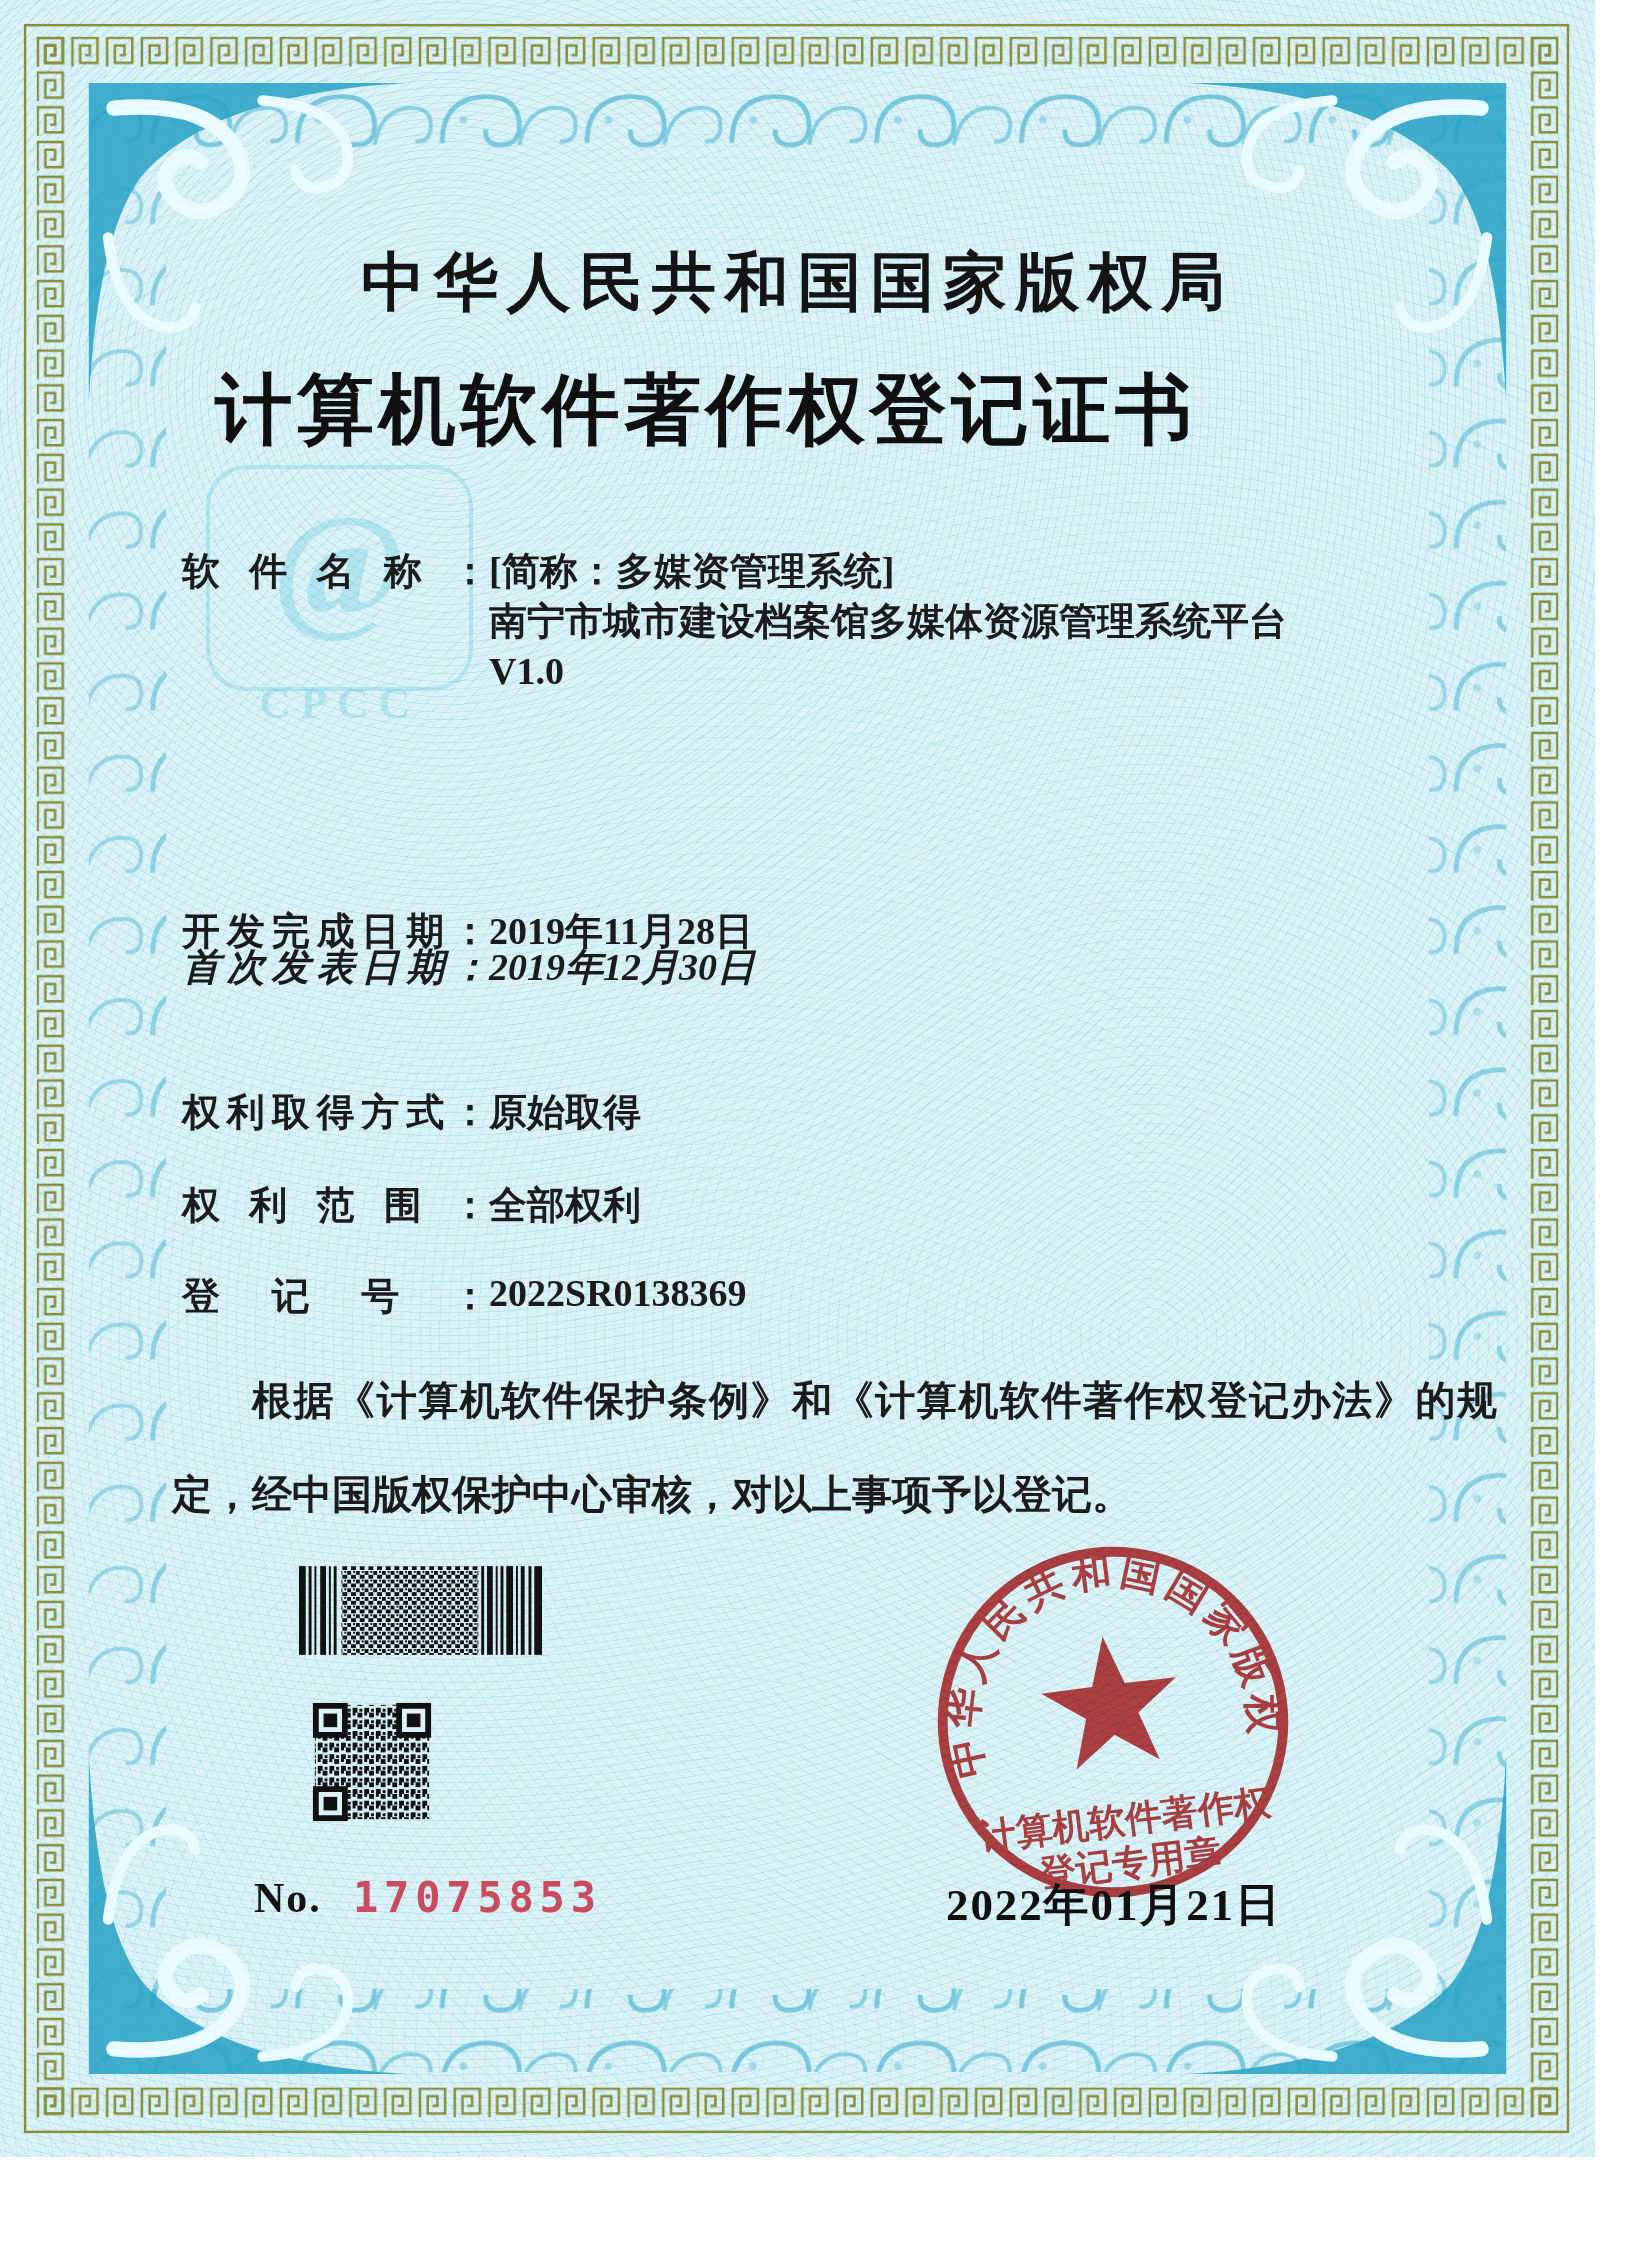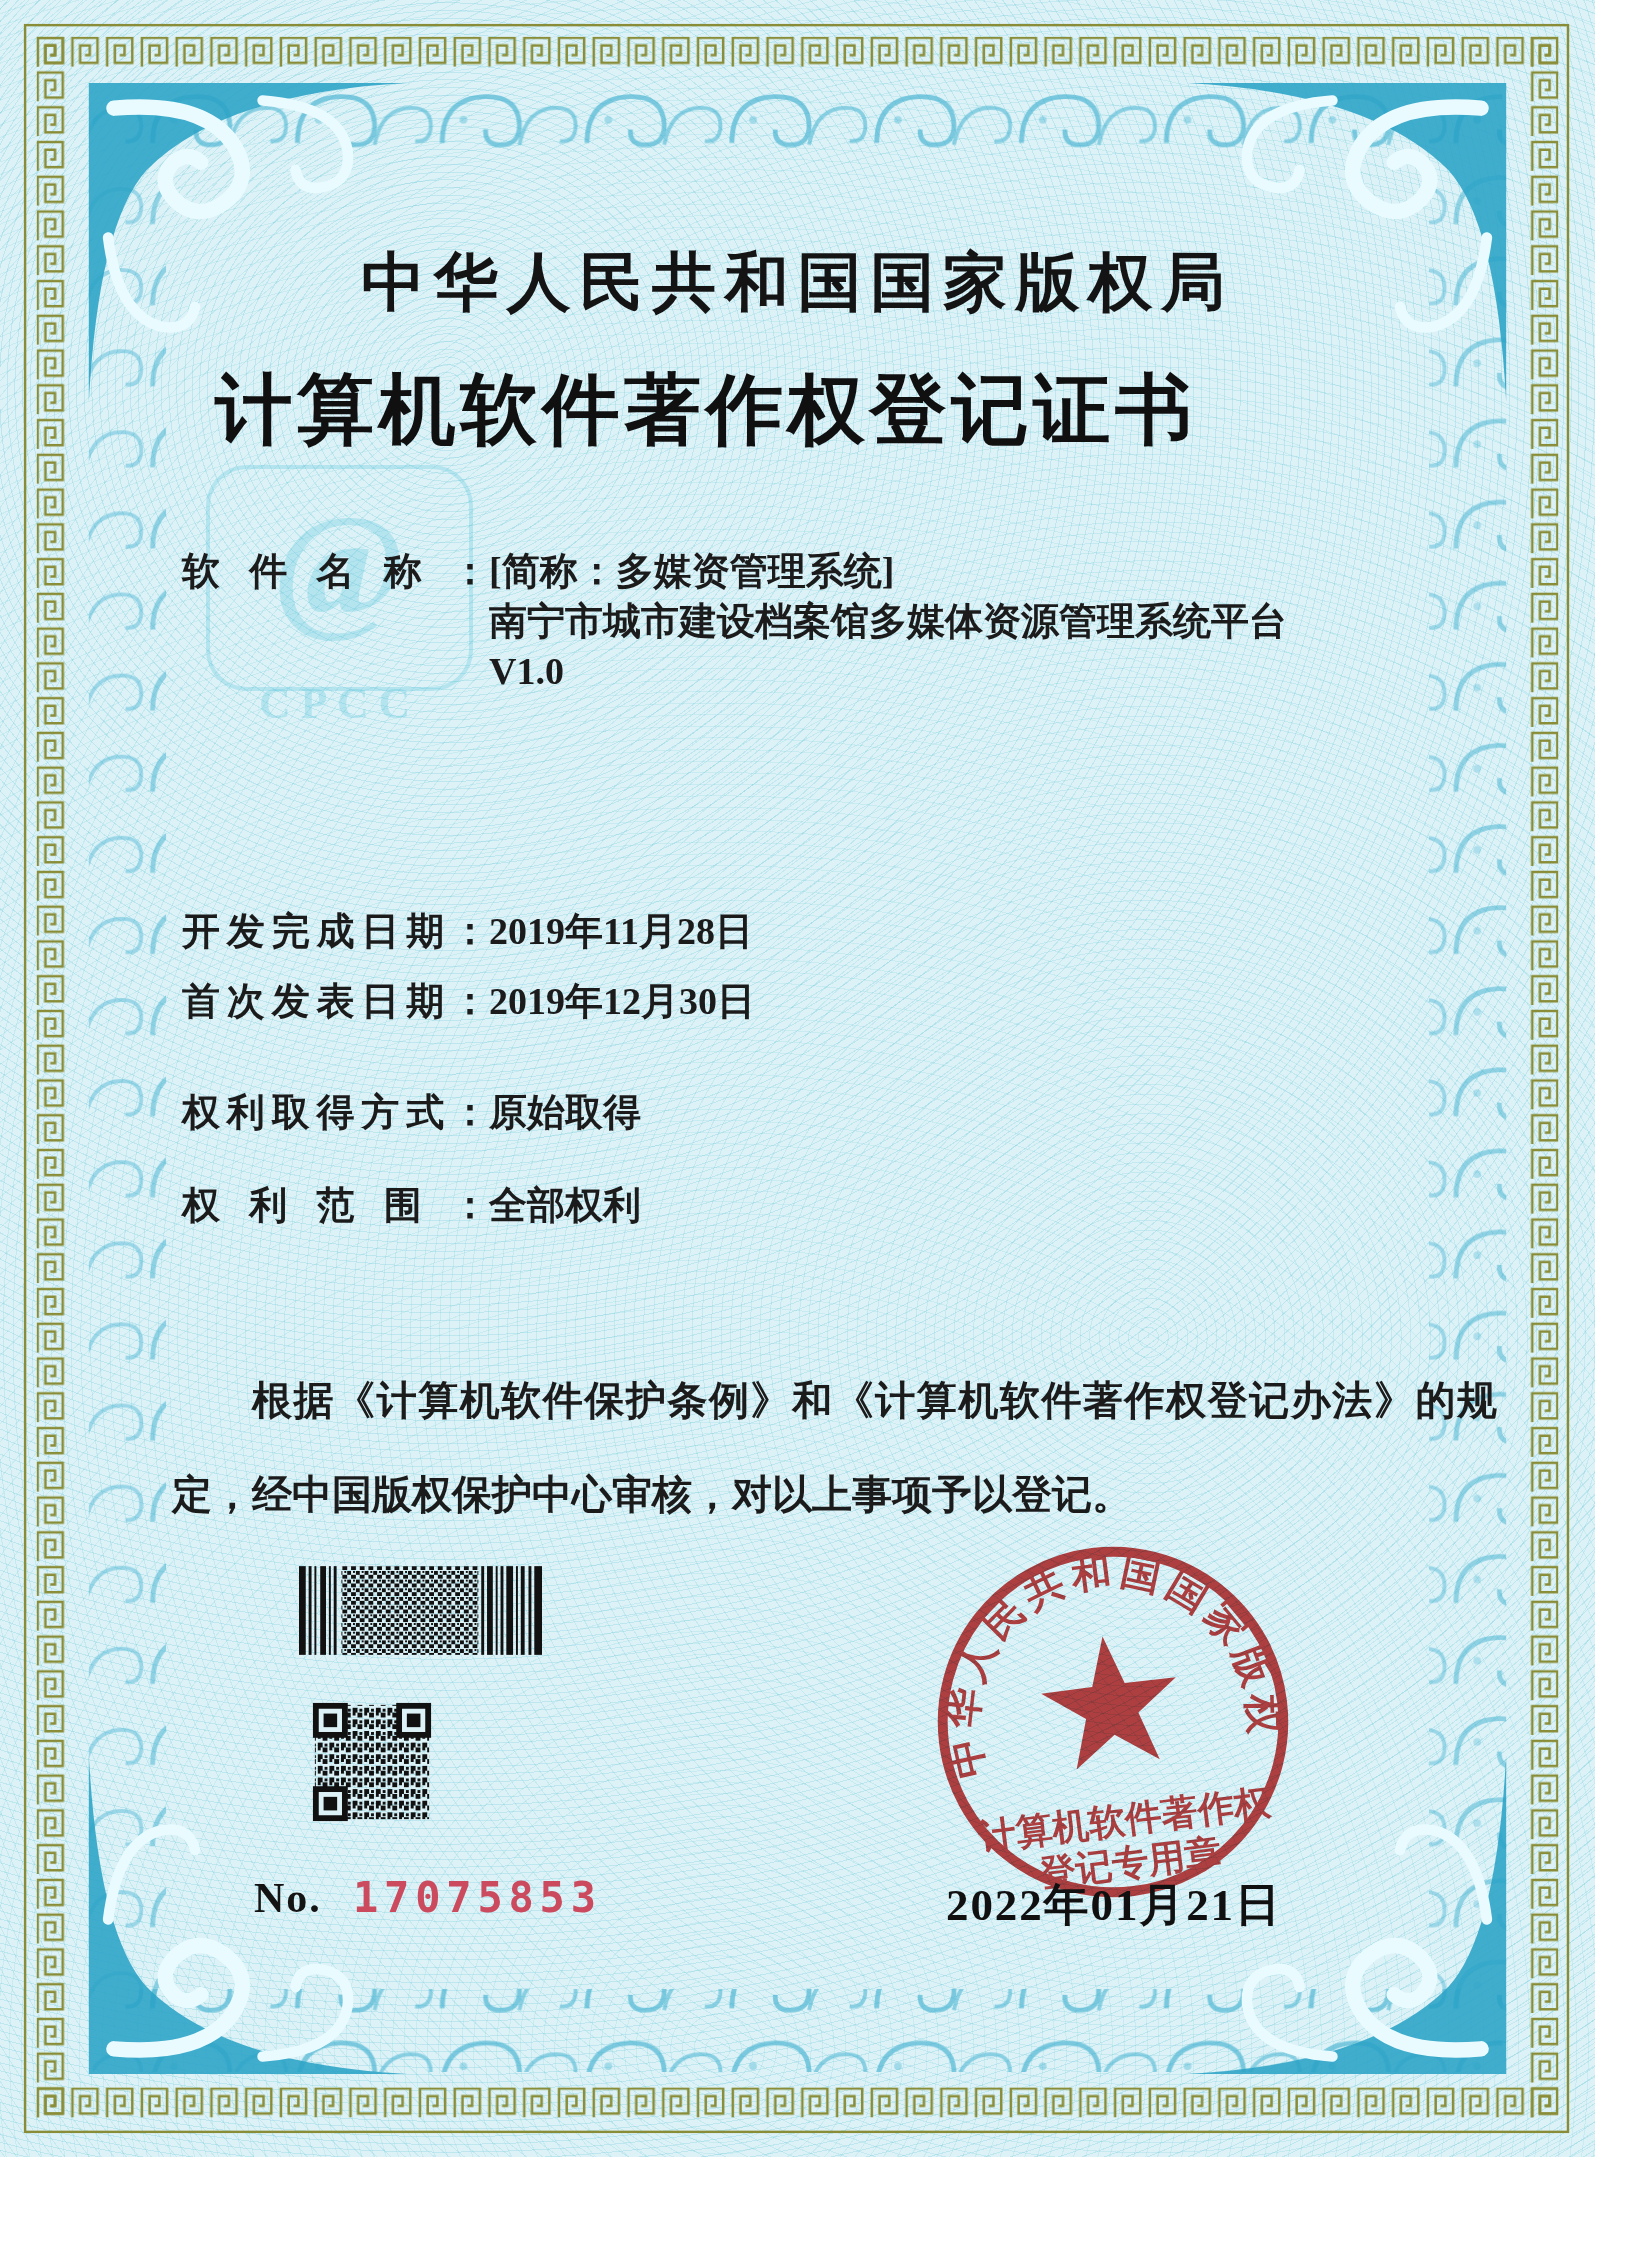--- a/index.html
+++ b/index.html
@@ -24,21 +24,21 @@
   #cert-line .v{margin-left:27px;}
   
   .row{position:absolute;left:182px;font-size:38px;font-weight:700;white-space:nowrap;}
   .row .lbl{display:inline-block;width:307px;text-align:justify;text-align-last:justify;
             -moz-text-align-last:justify;vertical-align:top;}
   .row .val{display:inline-block;vertical-align:top;}
   #row-name{top:546px;}
   #row-name .val div{line-height:50px;}
   #row-holder{top:722px;}
   #row-dev{top:906px;}
-  #row-pub{top:976px;}
+  #row-pub{top:942px;font-style:italic;}
   #row-acq{top:1087px;}
   #row-scope{top:1180px;}
   #row-reg{top:1271px;}
   
   #statement{left:172px;top:1354px;width:1325px;font-size:40px;font-weight:700;
              line-height:94px;text-indent:2em;text-align:justify;}
   
   #barcode{left:299px;top:1566px;}
   #qrcode{left:311px;top:1701px;}
   
@@ -118,20 +118,23 @@
       <span class="lbl">开发完成日期：</span><span class="val">2019年11月28日</span>
     </div>
     <div id="row-pub" class="row">
       <span class="lbl">首次发表日期：</span><span class="val">2019年12月30日</span>
     </div>
     <div id="row-acq" class="row">
       <span class="lbl">权利取得方式：</span><span class="val">原始取得</span>
     </div>
     <div id="row-scope" class="row">
       <span class="lbl">权利范围：</span><span class="val">全部权利</span>
+    </div>
+    <div id="row-reg" class="row">
+      <span class="lbl">登记号：</span><span class="val">2022SR0138369</span>
     </div>
 
     <div id="statement" class="abs">根据《计算机软件保护条例》和《计算机软件著作权登记办法》的规定，经中国版权保护中心审核，对以上事项予以登记。</div>
 
     <svg id="barcode" class="abs" width="243" height="89" viewBox="0 0 252 92" aria-hidden="true">
       <defs>
         <pattern id="bcnoise" width="9" height="9" patternUnits="userSpaceOnUse">
           <rect x="0" y="0" width="5" height="4" fill="#111"></rect>
           <rect x="5" y="5" width="4" height="4" fill="#111"></rect>
           <rect x="2" y="5" width="2" height="2" fill="#111"></rect>

